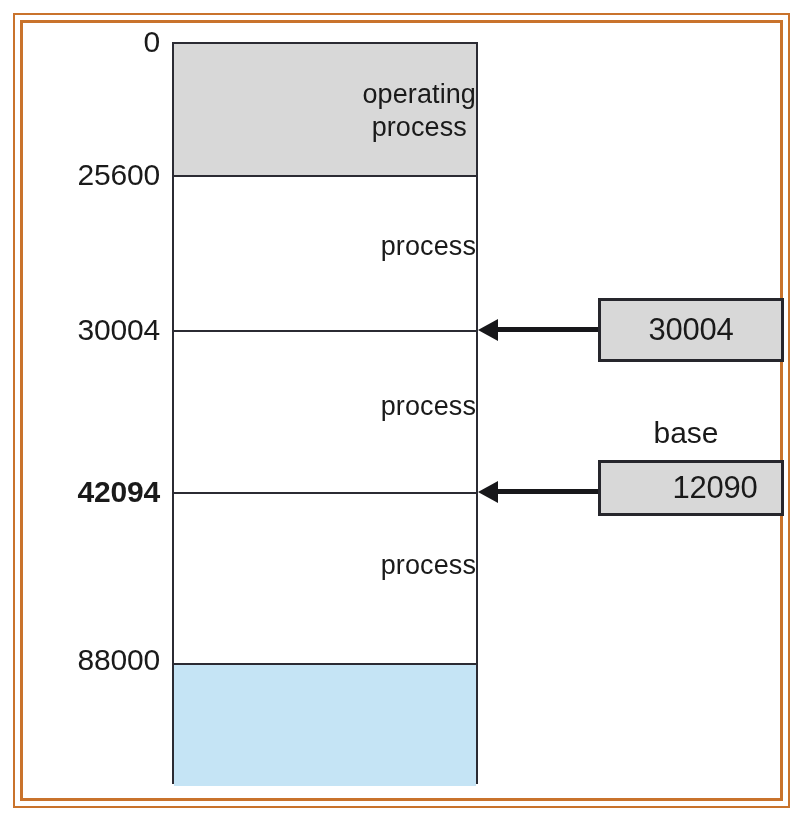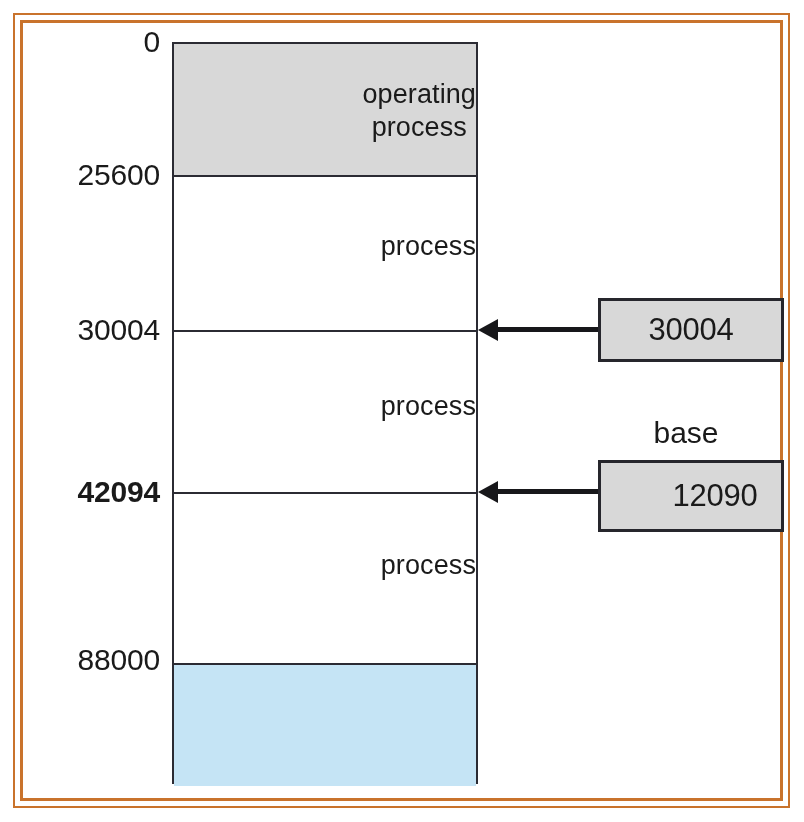--- a/index.html
+++ b/index.html
@@ -183,19 +183,19 @@
 
     <div class="arrow-head" style="left:0px;  top:319px;"></div>
     <div class="arrow-line" style="left:18px; top:327px; width:104px;"></div>
     <div class="reg-box" style="left:120px; top:298px; width:186px; height:64px;">
       <span>30004</span>
     </div>
     <div class="reg-caption" style="left:120px; top:372px; width:176px;margin-top:44px;">base</div>
 
     <div class="arrow-head" style="left:0px;  top:481px;"></div>
     <div class="arrow-line" style="left:18px; top:489px; width:104px;"></div>
-    <div class="reg-box" style="left:120px; top:460px; width:186px; height:72px;padding-left:48px;">
+    <div class="reg-box" style="left:120px; top:460px; width:186px; height:56px;padding-left:48px;">
       <span>12090</span>
     </div>
 
   </div>
 
 </div>
 
 </body></html>

